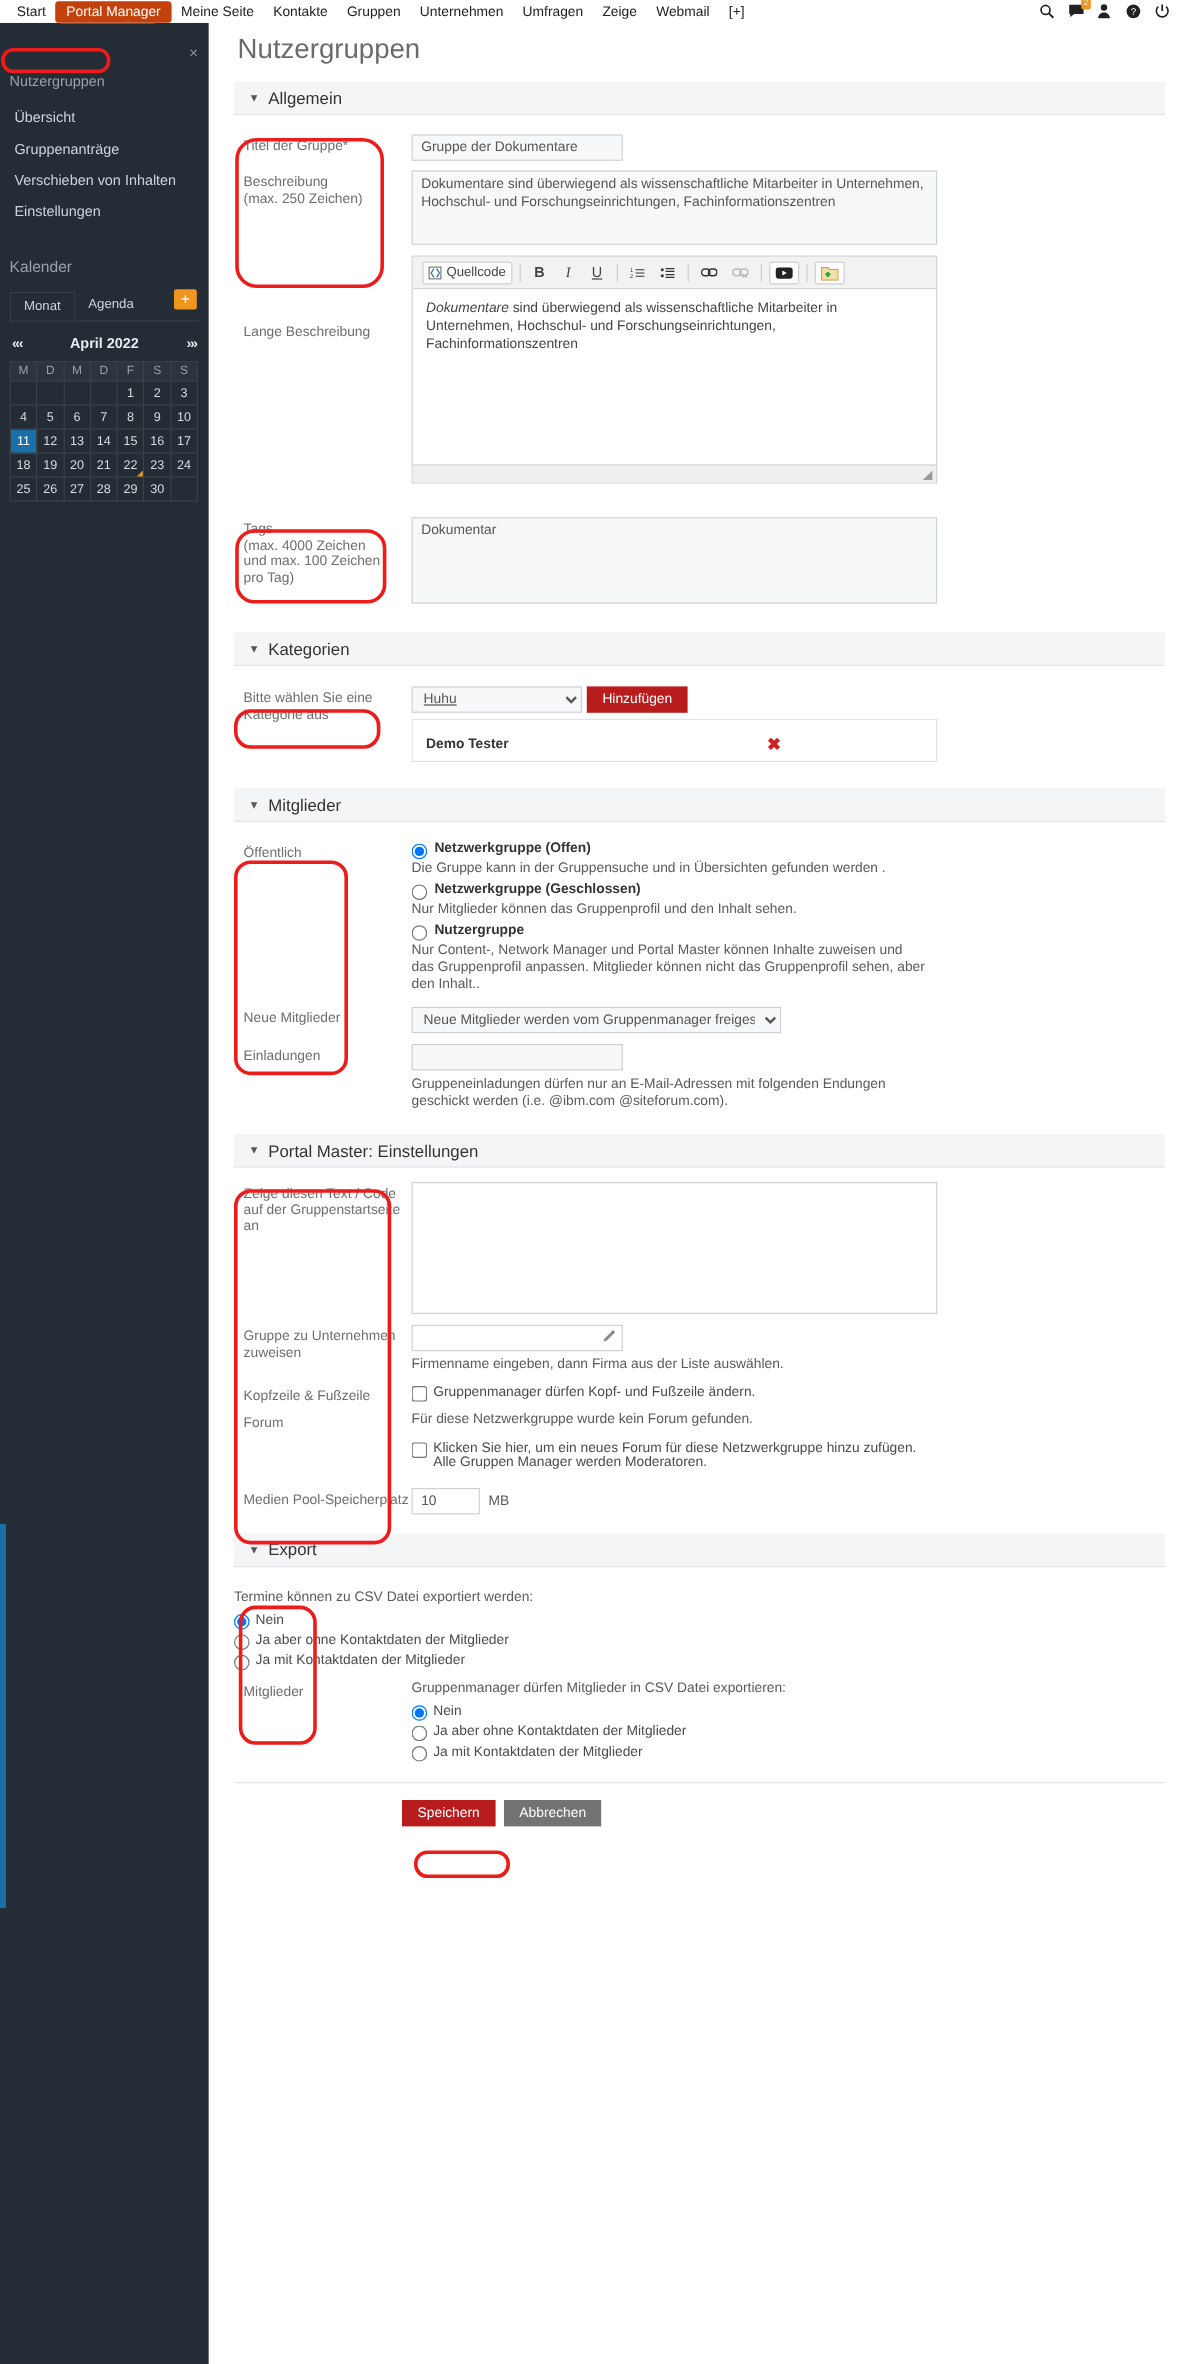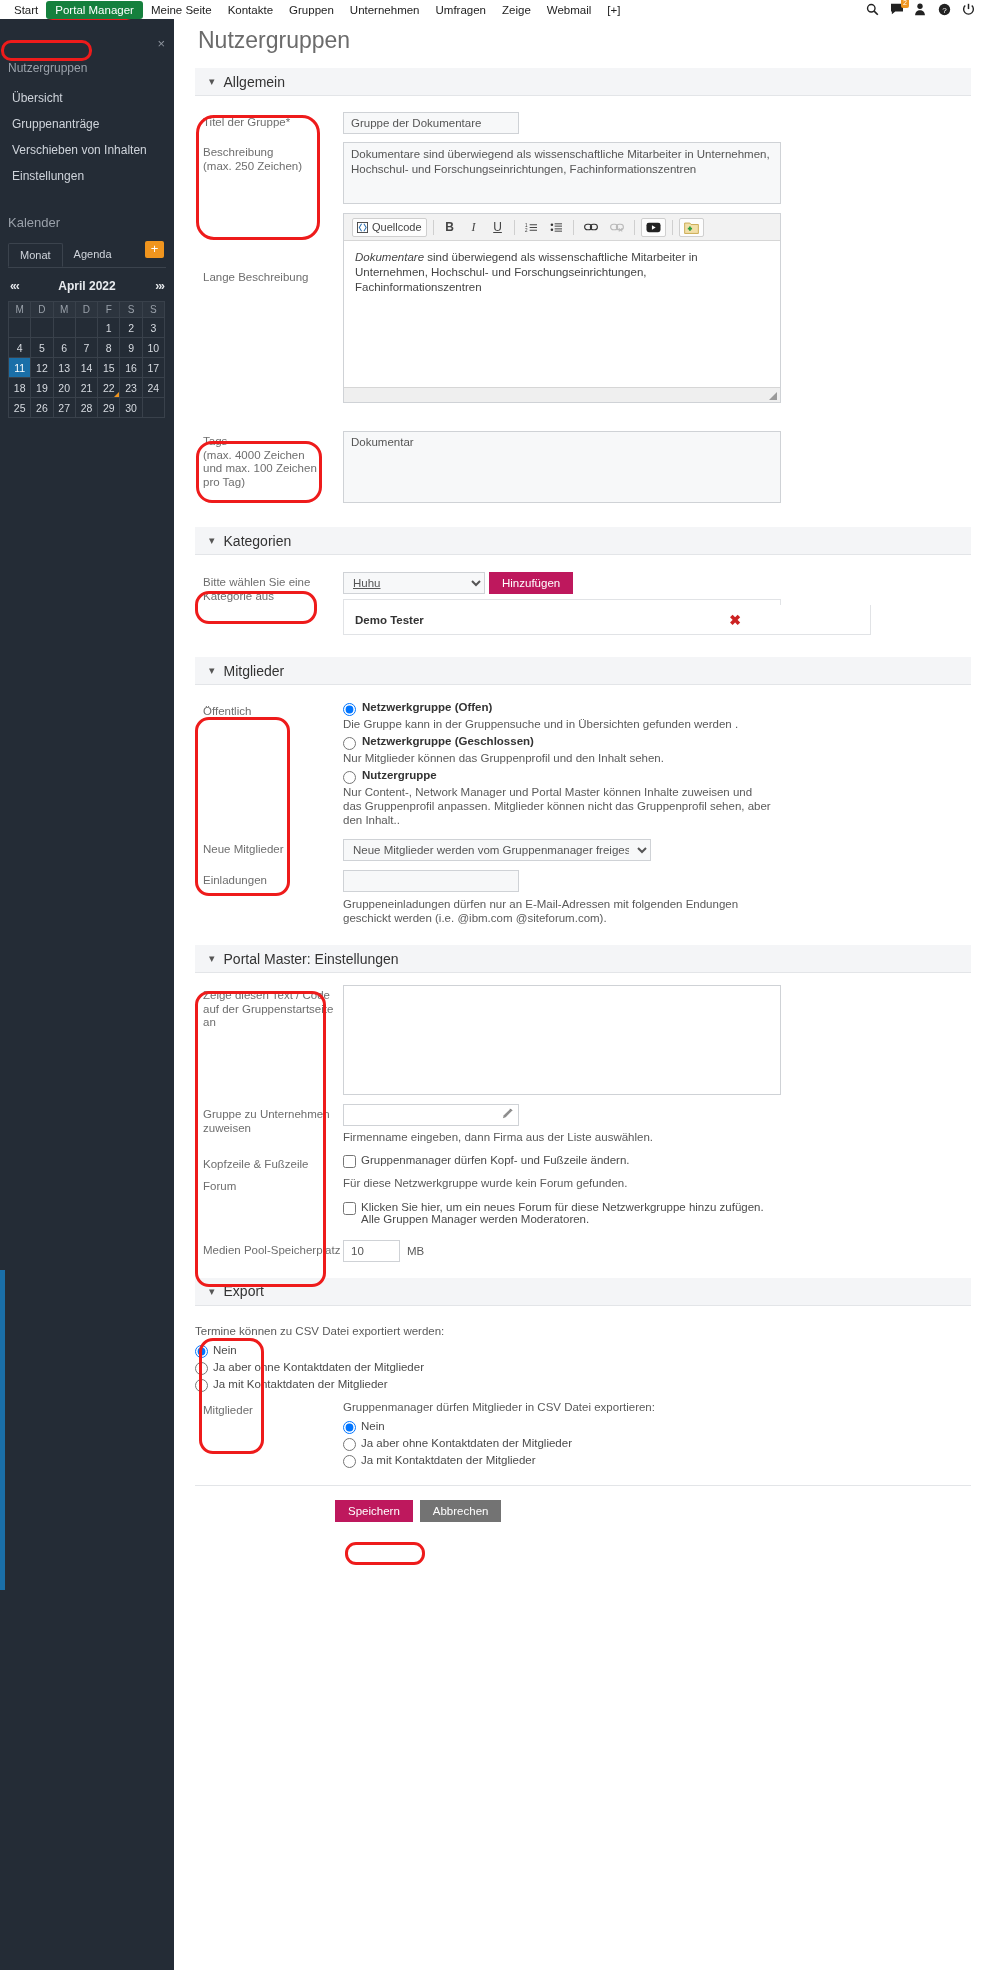--- a/index.html
+++ b/index.html
@@ -18,21 +18,21 @@
   .topnav {
     position: absolute; top:0; left:0; width:984px; height:19px;
     background:#ffffff; display:flex; align-items:center;
     padding-left:6px; z-index: 20;
   }
   .topnav-item {
     font-size:11.5px; color:#222; padding:2px 8px; white-space:nowrap;
     line-height:14px;
   }
   .topnav-item.active {
-    background:#15803d; color:#fff; border-radius:3px; padding:2px 9px;
+    background:#c2410c; color:#fff; border-radius:3px; padding:2px 9px;
     font-weight:normal;
   }
   .topnav-right { margin-left:auto; display:flex; align-items:center; gap:11px; padding-right:9px; }
   .ic { width:13px; height:13px; display:inline-block; position:relative; }
   .badge {
     position:absolute; top:-5px; right:-6px; background:#f0951e; color:#fff;
     font-size:7px; line-height:8px; padding:1px 2px; border-radius:2px;
     font-family:"Liberation Sans", sans-serif;
   }
 
@@ -143,21 +143,21 @@
   .efoot:after {
     content:""; position:absolute; right:3px; bottom:2px; width:0;height:0;
     border-bottom:8px solid #9a9a9a; border-left:8px solid transparent;
   }
 
   select.sel {
     border:1px solid #cfd2d6; background:#f7f8f9; font-size:11.5px;
     color:#555; padding:3px 5px; font-family:"Liberation Sans", sans-serif;
   }
   .btn-primary {
-    background:#be185d; color:#fff; border:none; font-size:11.5px;
+    background:#b91c1c; color:#fff; border:none; font-size:11.5px;
     padding:5px 13px; cursor:pointer; font-family:"Liberation Sans", sans-serif;
   }
   .btn-grey {
     background:#737373; color:#fff; border:none; font-size:11.5px;
     padding:5px 13px; cursor:pointer; font-family:"Liberation Sans", sans-serif;
   }
   .cat-row {
     border:1px solid #e1e3e6; border-top:none; height:30px;
     display:flex; align-items:center; padding:0 11px; font-size:11.5px;
     font-weight:bold; color:#333; justify-content:space-between;
@@ -424,21 +424,21 @@
   <div class="row" style="margin-top:17px;">
     <div class="lbl">Bitte wählen Sie eine Kategorie aus</div>
     <div class="fld">
       <div style="display:flex;align-items:center;">
         <select class="sel" style="width:142px;text-decoration:underline;">
           <option>Huhu</option>
         </select>
         <button class="btn-primary" style="margin-left:4px;">Hinzufügen</button>
       </div>
       <div style="border:1px solid #e1e3e6;border-bottom:none;height:6px;width:438px;margin-top:5px;"></div>
-      <div class="cat-row" style="width:528px;">
+      <div class="cat-row" style="width:438px;">
         <span>Demo Tester</span>
         <span class="xmark" style="margin-right:118px;">✖</span>
       </div>
     </div>
   </div>
 
   <div class="section-bar" style="margin-top:22px;">
     <span class="chev">▾</span>
     <span class="title">Mitglieder</span>
   </div>

